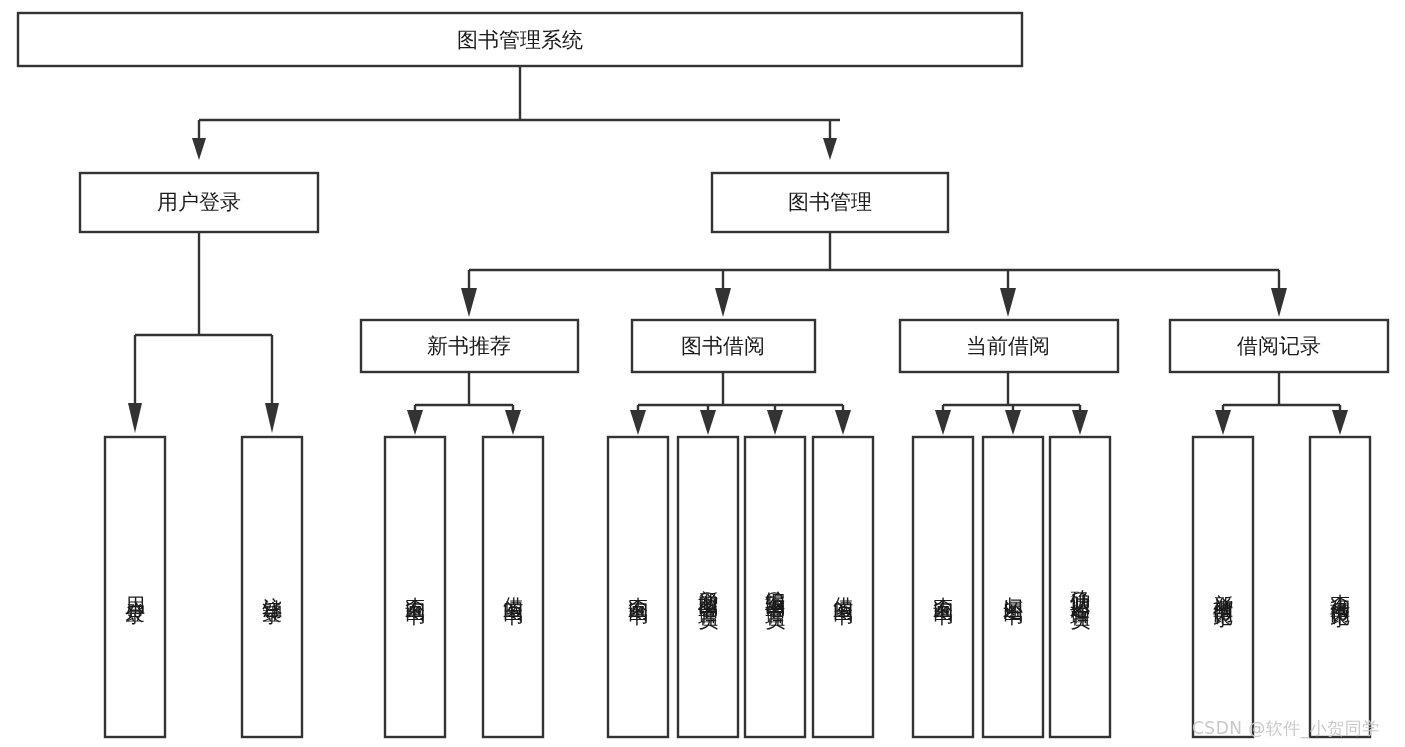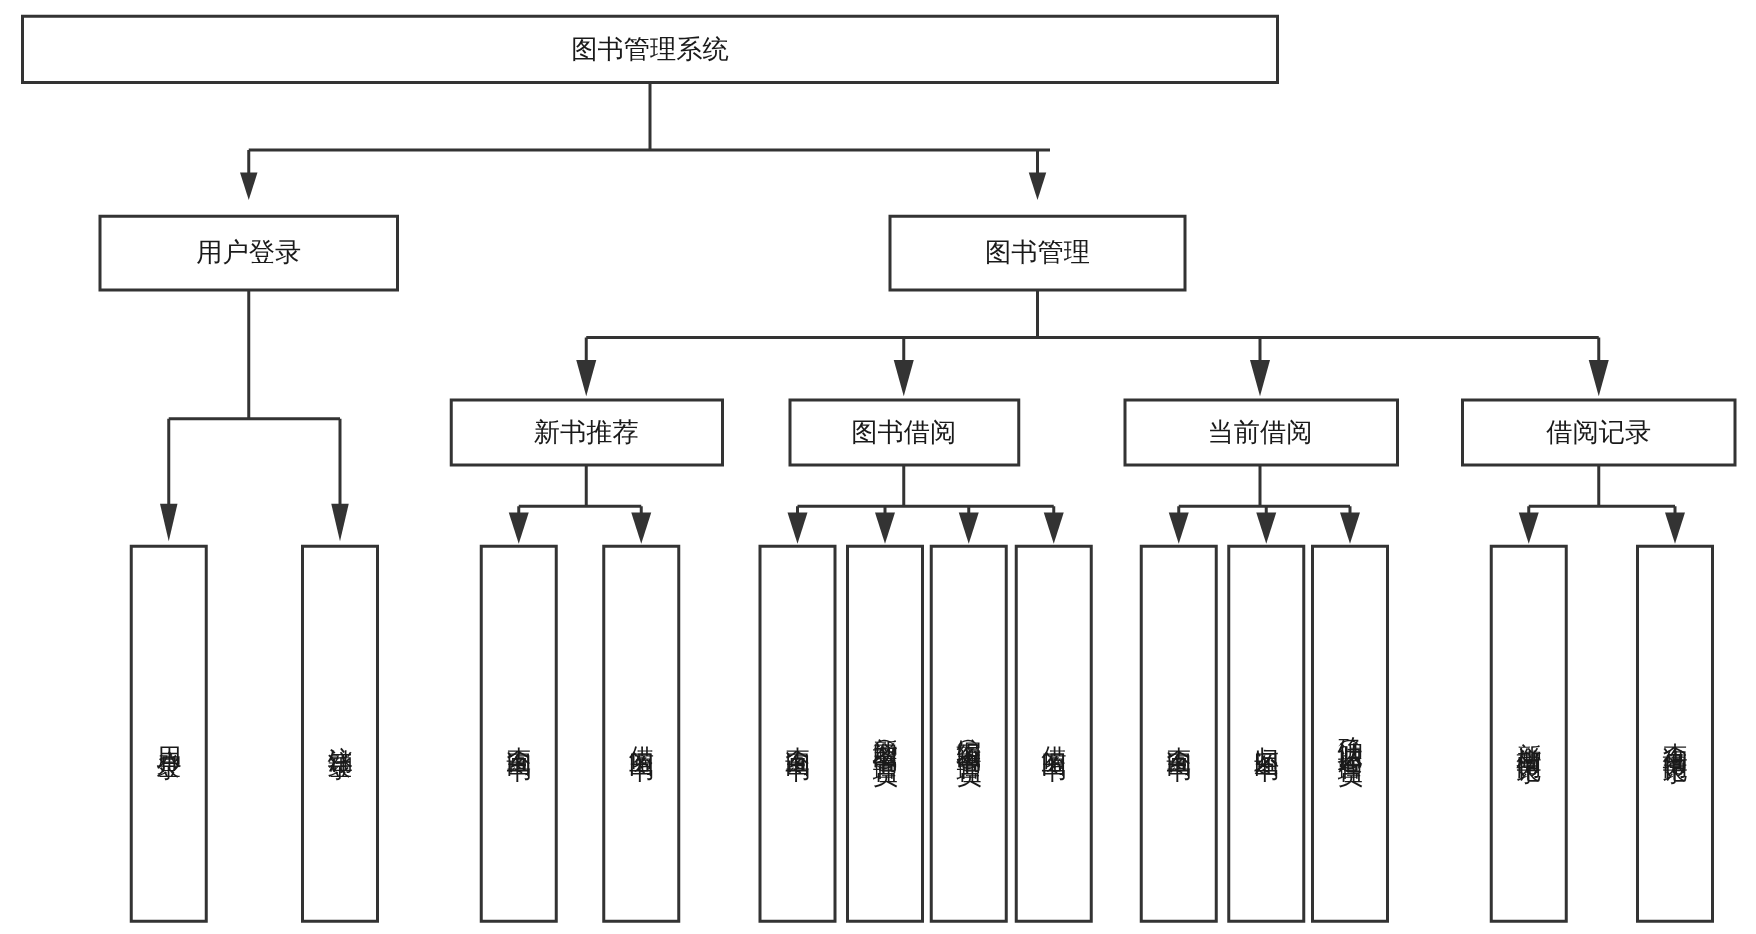--- a/index.html
+++ b/index.html
@@ -220,14 +220,15 @@
   <div class="leaf-label" style="left:913px; top:437px; width:60px; height:300px;">查询图书</div>
 
   <div class="leaf-label" style="left:983px; top:437px; width:60px; height:300px;">归还图书</div>
 
   <div class="leaf-label" style="left:1050px; top:437px; width:60px; height:300px;">确认归还（管理员）</div>
 
   <div class="leaf-label" style="left:1193px; top:437px; width:60px; height:300px;">新增借阅记录</div>
 
   <div class="leaf-label" style="left:1310px; top:437px; width:60px; height:300px;">查询借阅记录</div>
 
+  <div class="watermark" style="left:1192px; top:717px;">CSDN @软件_小贺同学</div>
 
 </div>
 
 </body></html>

